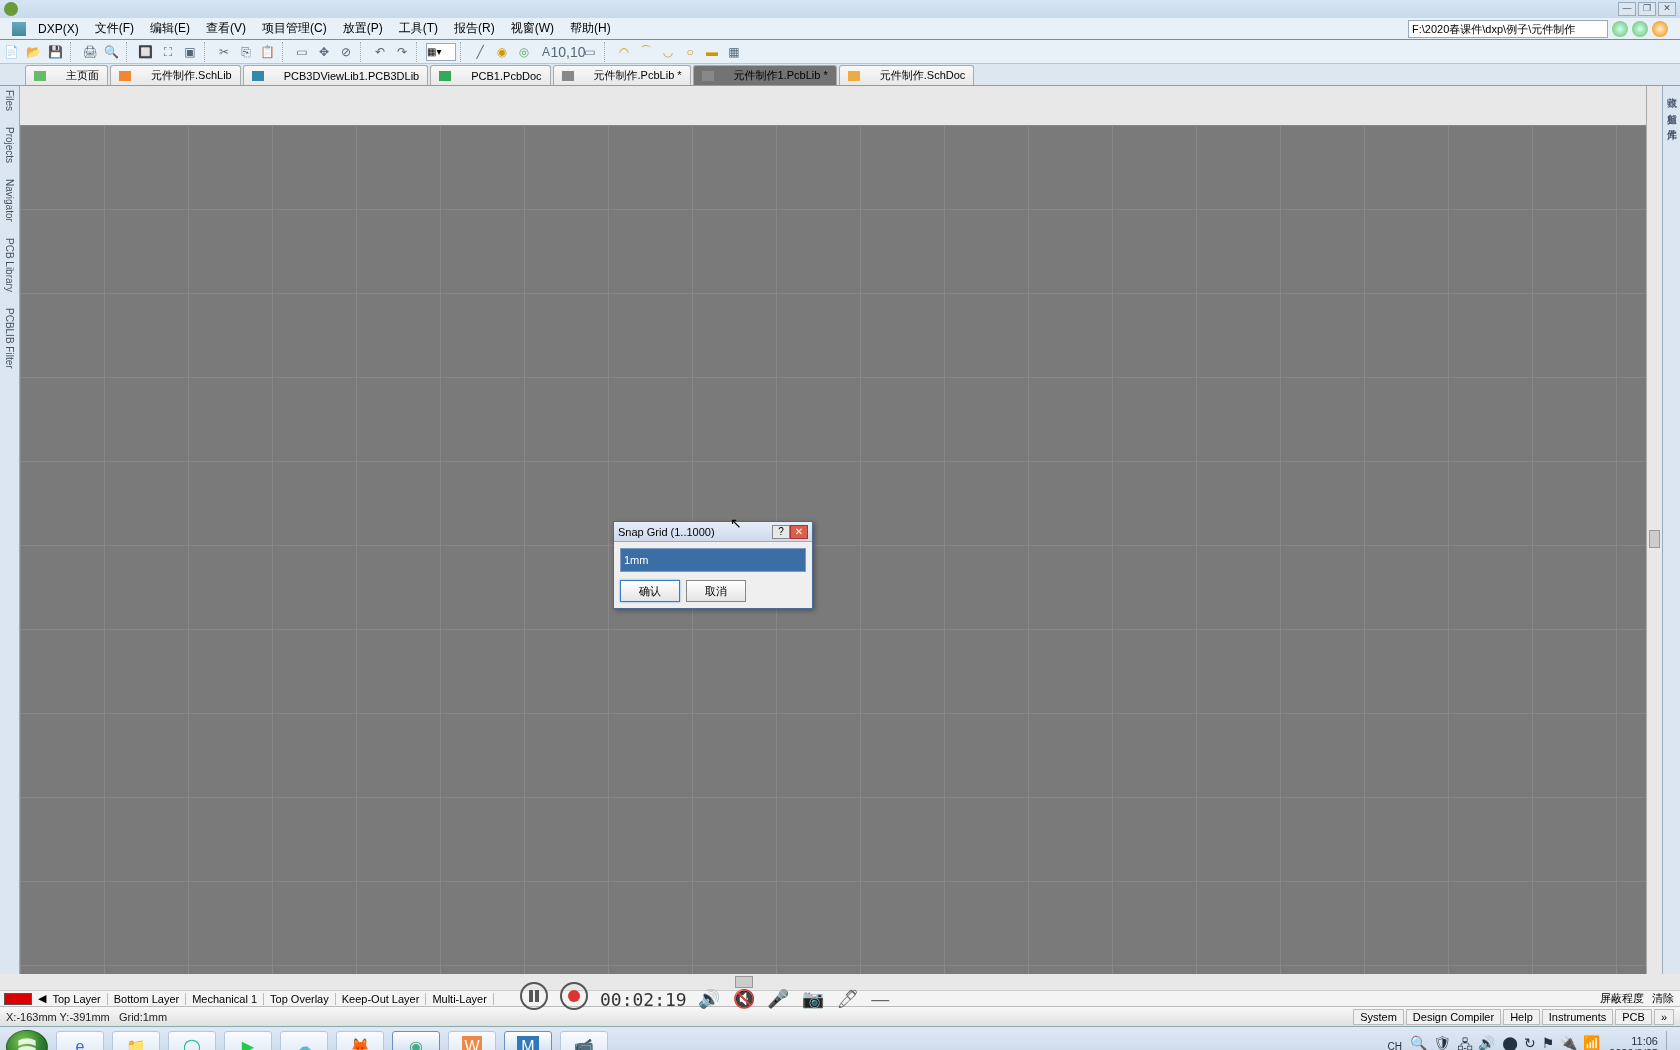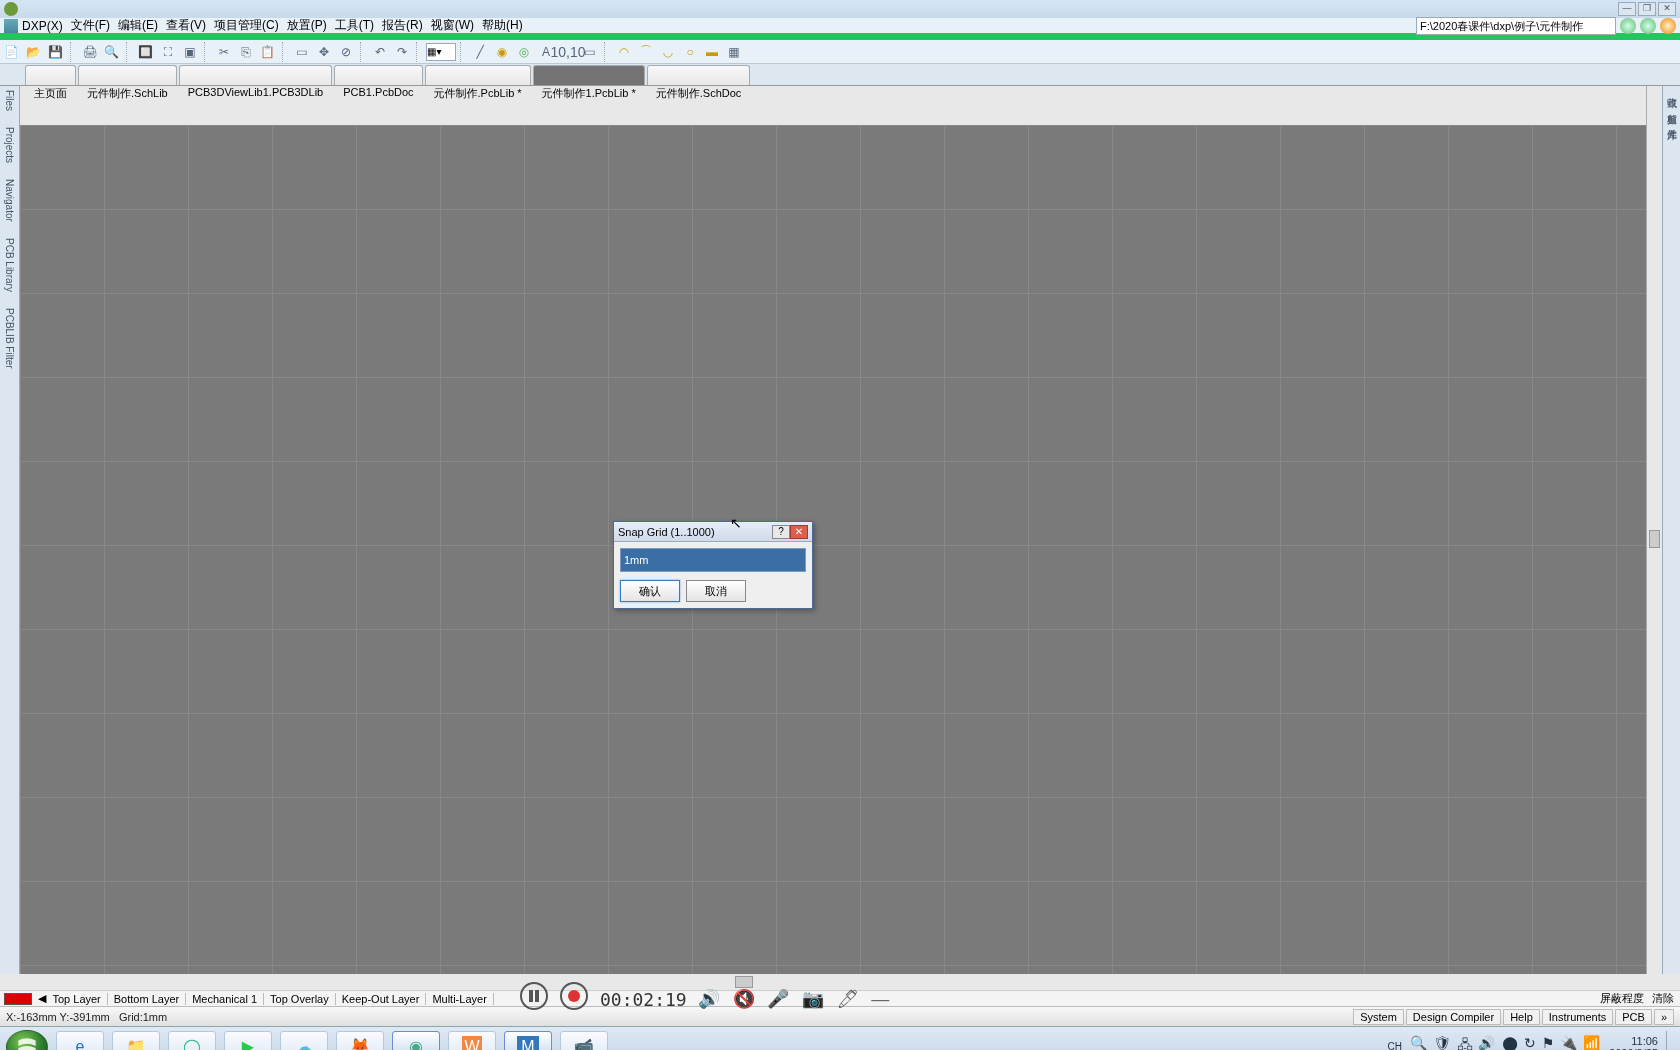--- a/index.html
+++ b/index.html
@@ -5,36 +5,36 @@
 * { margin: 0; padding: 0; box-sizing: border-box; font-family: "Microsoft YaHei", Tahoma, sans-serif; }
 body { width: 1680px; height: 1050px; overflow: hidden; background: #e8e8e8; }
 
 
 .titlebar { height: 18px; background: linear-gradient(#d6e5f5,#c8dae9); display: flex; align-items: center; padding: 0 4px; font-size: 11px; color: #3a5a7a; }
 .titlebar .app-icon { width: 14px; height: 14px; background: #6a9a3a; border-radius: 50%; margin-right: 4px; }
 .win-controls { margin-left: auto; display: flex; gap: 2px;}
 .win-controls span { width: 18px; height: 14px; background:#dce6f1; border:1px solid #9ab; font-size:9px; text-align:center; line-height:11px; color:#456;}
 
 
-.menubar { height: 22px; background:#e8f0f8; display:flex; align-items:center; padding: 0 4px; font-size:12px; border-bottom:7px solid #22c55e;}
+.menubar { height: 22px; background:#e8f0f8; display:flex; align-items:center; padding: 0 12px; font-size:12px; gap: 8px; border-bottom:1px solid #22c55e;}
 .menubar .dxp-icon { width:14px; height:14px; background:linear-gradient(#6ab,#489); }
 .menubar .menu-item { padding:2px 4px; cursor:default; }
 .file-dropdown { margin-left:auto; display:flex; align-items:center; gap:4px; font-size:11px; }
 .file-dropdown .dd { width:200px; height:18px; background:#fff; border:1px solid #9ab; padding:0 3px; line-height:16px; overflow:hidden; white-space:nowrap;}
 .round-btn { width:16px; height:16px; border-radius:50%; }
 
 
 .toolbars { height:24px; background:#e8f0f8; border-bottom:1px solid #b8c8d8; display:flex; align-items:center; gap:2px; padding:0 2px;}
 .toolbars .tb-btn { width:20px; height:20px; display:flex; align-items:center; justify-content:center; font-size:12px; color:#567; }
 .sep { width:6px; height:20px; border-left:1px dotted #9ab; margin:0 2px;}
 .grid-dd { width:30px; height:18px; background:#fff; border:1px solid #9ab; font-size:10px; display:flex; align-items:center; }
 
 
 .doctabs { height:22px; background:#dde7f0; display:flex; align-items:flex-end; padding-left:25px; border-bottom:1px solid #999;}
-.doctab { height:20px; padding:0 8px; background:linear-gradient(#f8f8f8,#e8e8e8); border:1px solid #aaa; border-bottom:none; border-radius:3px 3px 0 0; margin-right:2px; font-size:11px; display:flex; align-items:center; gap:20px;flex-direction:column;}
+.doctab { height:20px; padding:0 8px; background:linear-gradient(#f8f8f8,#e8e8e8); border:1px solid #aaa; border-bottom:none; border-radius:3px 3px 0 0; margin-right:2px; font-size:11px; display:flex; align-items:center; gap:20px;}
 .doctab.active { background:#737373; }
 .doctab .ico { width:12px; height:10px; }
 
 
 .editor-wrap { position:relative; height: calc(1050px - 18px - 22px - 24px - 22px - 16px - 20px - 40px); display:flex; }
 .left-panels { width:20px; background:#dce6f1; border-right:1px solid #9ab; display:flex; flex-direction:column; align-items:center; padding-top:4px; gap:16px;}
 .left-panels span { writing-mode:vertical-rl; font-size:10px; color:#456; }
 .right-panels { width:18px; background:#dce6f1; border-left:1px solid #9ab; display:flex; flex-direction:column; align-items:center; padding-top:4px; gap:16px;}
 .right-panels span { writing-mode:vertical-rl; font-size:10px; color:#456; }
 .canvas-container { flex:1; position:relative; background:#7a7a7a; overflow:hidden;margin-top:39px; }

